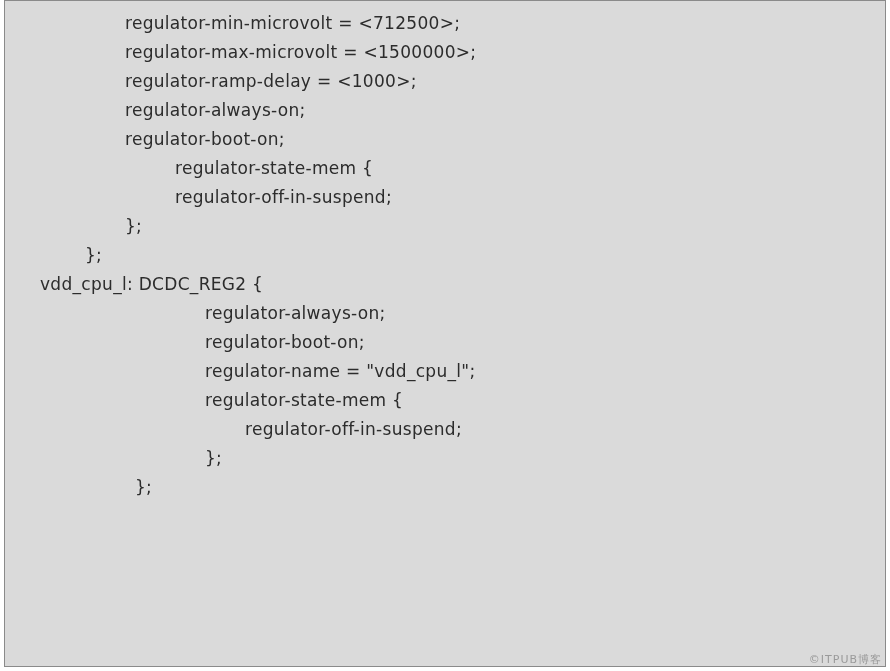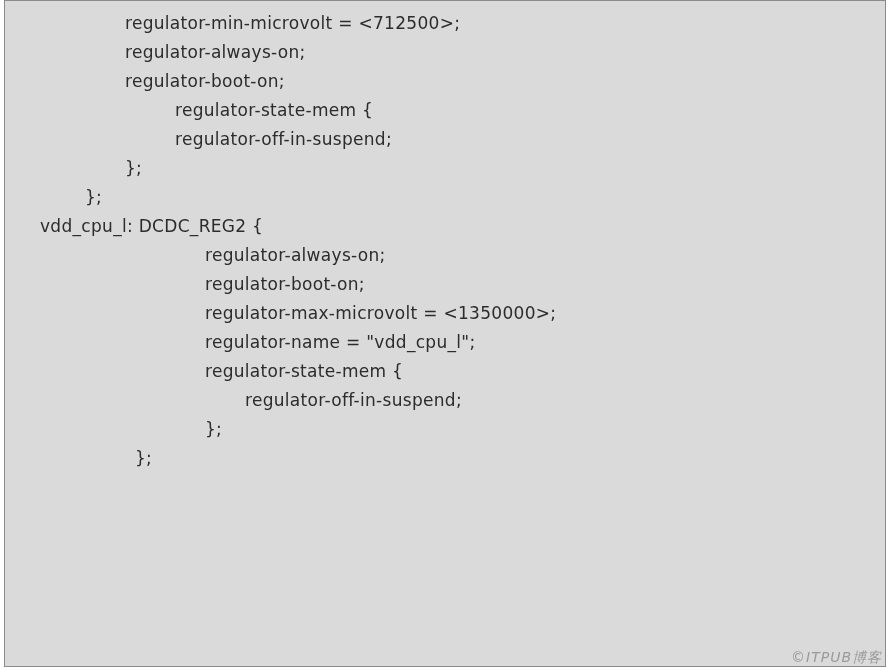--- a/index.html
+++ b/index.html
@@ -23,49 +23,49 @@
   }
   .line{
     white-space:pre;
     line-height:29px;
     letter-spacing:0.3px;
   }
   .bold{font-weight:400}
   .watermark{
     position:absolute;
     right:8px;bottom:4px;
-    font-size:14px;
+    font-size:11px;
     color:#9a9a9a;
     letter-spacing:1px;
     pointer-events:none;
-    font-style:italic;
   }
   .i1{padding-left:120px}
   .i2{padding-left:170px}
   .ia{padding-left:80px}
   .ib{padding-left:35px}
   .ic{padding-left:200px}
   .id{padding-left:240px}
   .ie{padding-left:130px}
 </style>
 </head>
 <body>
 
 <div class="codebox">
   <div class="line i1">regulator-min-microvolt = &lt;712500&gt;;</div>
+  <div class="line i1">regulator-max-microvolt = &lt;1500000&gt;;</div>
+  <div class="line i1">regulator-ramp-delay = &lt;1000&gt;;</div>
   <div class="line i1">regulator-always-on;</div>
   <div class="line i1">regulator-boot-on;</div>
   <div class="line i2">regulator-state-mem {</div>
   <div class="line i2">regulator-off-in-suspend;</div>
   <div class="line i1">};</div>
   <div class="line ia">};</div>
   <div class="line ib bold">vdd_cpu_l: DCDC_REG2 {</div>
   <div class="line ic">regulator-always-on;</div>
   <div class="line ic">regulator-boot-on;</div>
-  <div class="line ic">regulator-max-microvolt = &lt;1350000&gt;;</div>
   <div class="line ic">regulator-name = "vdd_cpu_l";</div>
   <div class="line ic">regulator-state-mem {</div>
   <div class="line id">regulator-off-in-suspend;</div>
   <div class="line ic">};</div>
   <div class="line ie">};</div>
 </div>
 
 <div class="watermark">©ITPUB博客</div>
 
 </body></html>

